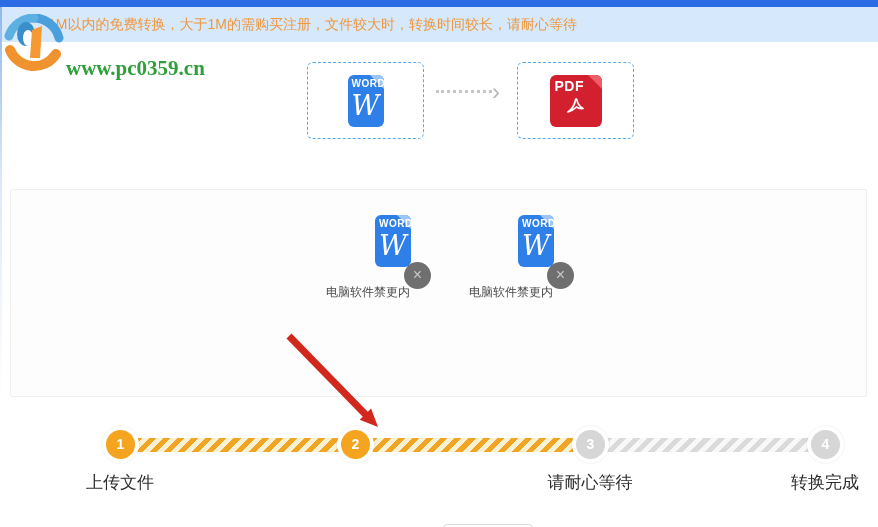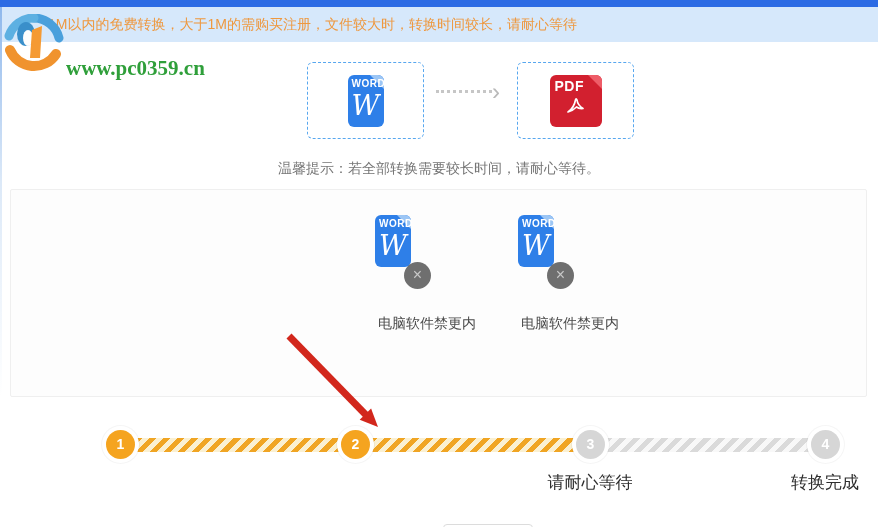--- a/index.html
+++ b/index.html
@@ -49,21 +49,21 @@
   .tip { position:absolute; left:0; top:160px; width:878px; text-align:center; font-size:14px; color:#757575; }
 
   
   .panel { position:absolute; left:10px; top:189px; width:857px; height:208px; background:#fdfdfd; border:1px solid #efefef; border-radius:2px; }
   .file-item { position:absolute; top:25px; width:150px; height:95px; }
   .file-item.f0 { left:315px; }
   .file-item.f1 { left:458px; }
   .file-item .icon-wrap { position:absolute; left:49px; top:0; }
   .file-close { position:absolute; left:78px; top:47px; width:27px; height:27px; border-radius:50%;
                 background:#6f6f6f; color:#c9c9c9; font-size:16px; line-height:26px; text-align:center; cursor:pointer; }
-  .file-name { position:absolute; left:0; top:69px; width:150px; text-align:right; font-size:14px; color:#4a4a4a; white-space:nowrap;margin-top:31px; }
+  .file-name { position:absolute; left:0; top:69px; width:150px; text-align:left; font-size:12px; color:#4a4a4a; white-space:nowrap; }
 
   .cancel-btn { position:absolute; left:432px; top:334px; width:90px; height:32px; background:#fff;
                 border:1px solid #dcdcdc; border-radius:4px; font-size:14px; color:#3c3c3c;
                 font-family:inherit; cursor:pointer; }
 
   .red-arrow { position:absolute; left:275px; top:328px; }
 
   
   .bar { position:absolute; top:438px; height:14px; width:206px; }
   .bar.active { background:repeating-linear-gradient(135deg, #f0a524 0 5px, #faf0d2 5px 10px); }
@@ -119,21 +119,20 @@
       <div class="pdf-icon">
         <span class="fold"></span>
         <span class="fmt">PDF</span>
         <svg width="20" height="20" viewBox="0 0 20 20">
           <path d="M2,16 Q8,12 9.5,4 Q10,1.5 11,4 Q11.6,9 17,12.5 Q13,13 10.5,11 Q6.5,15 2,16 Z" fill="none" stroke="#fff" stroke-width="1.7" stroke-linejoin="round"></path>
         </svg>
       </div>
     </div>
   </div>
 
-  <div class="tip">温馨提示：若全部转换需要较长时间，请耐心等待。</div>
 
   <div class="panel">
 
     <div class="file-item f0">
       <div class="icon-wrap">
         <div class="word-icon">
           <span class="fold"></span>
           <span class="fmt">WORD</span>
           <span class="letter">W</span>
         </div>
@@ -164,16 +163,17 @@
 
   <div class="bar b0 active"></div>
   <div class="bar b1 active"></div>
   <div class="bar b2 idle"></div>
 
   <div class="step-dot active" style="left:106px;">1</div>
   <div class="step-dot active" style="left:341px;">2</div>
   <div class="step-dot idle" style="left:576px;">3</div>
   <div class="step-dot idle" style="left:811px;">4</div>
 
+  <div class="step-label" style="left:40px;">上传文件</div>
   <div class="step-label" style="left:510px;">请耐心等待</div>
   <div class="step-label" style="left:745px;">转换完成</div>
 
 </div>
 
 </body></html>

